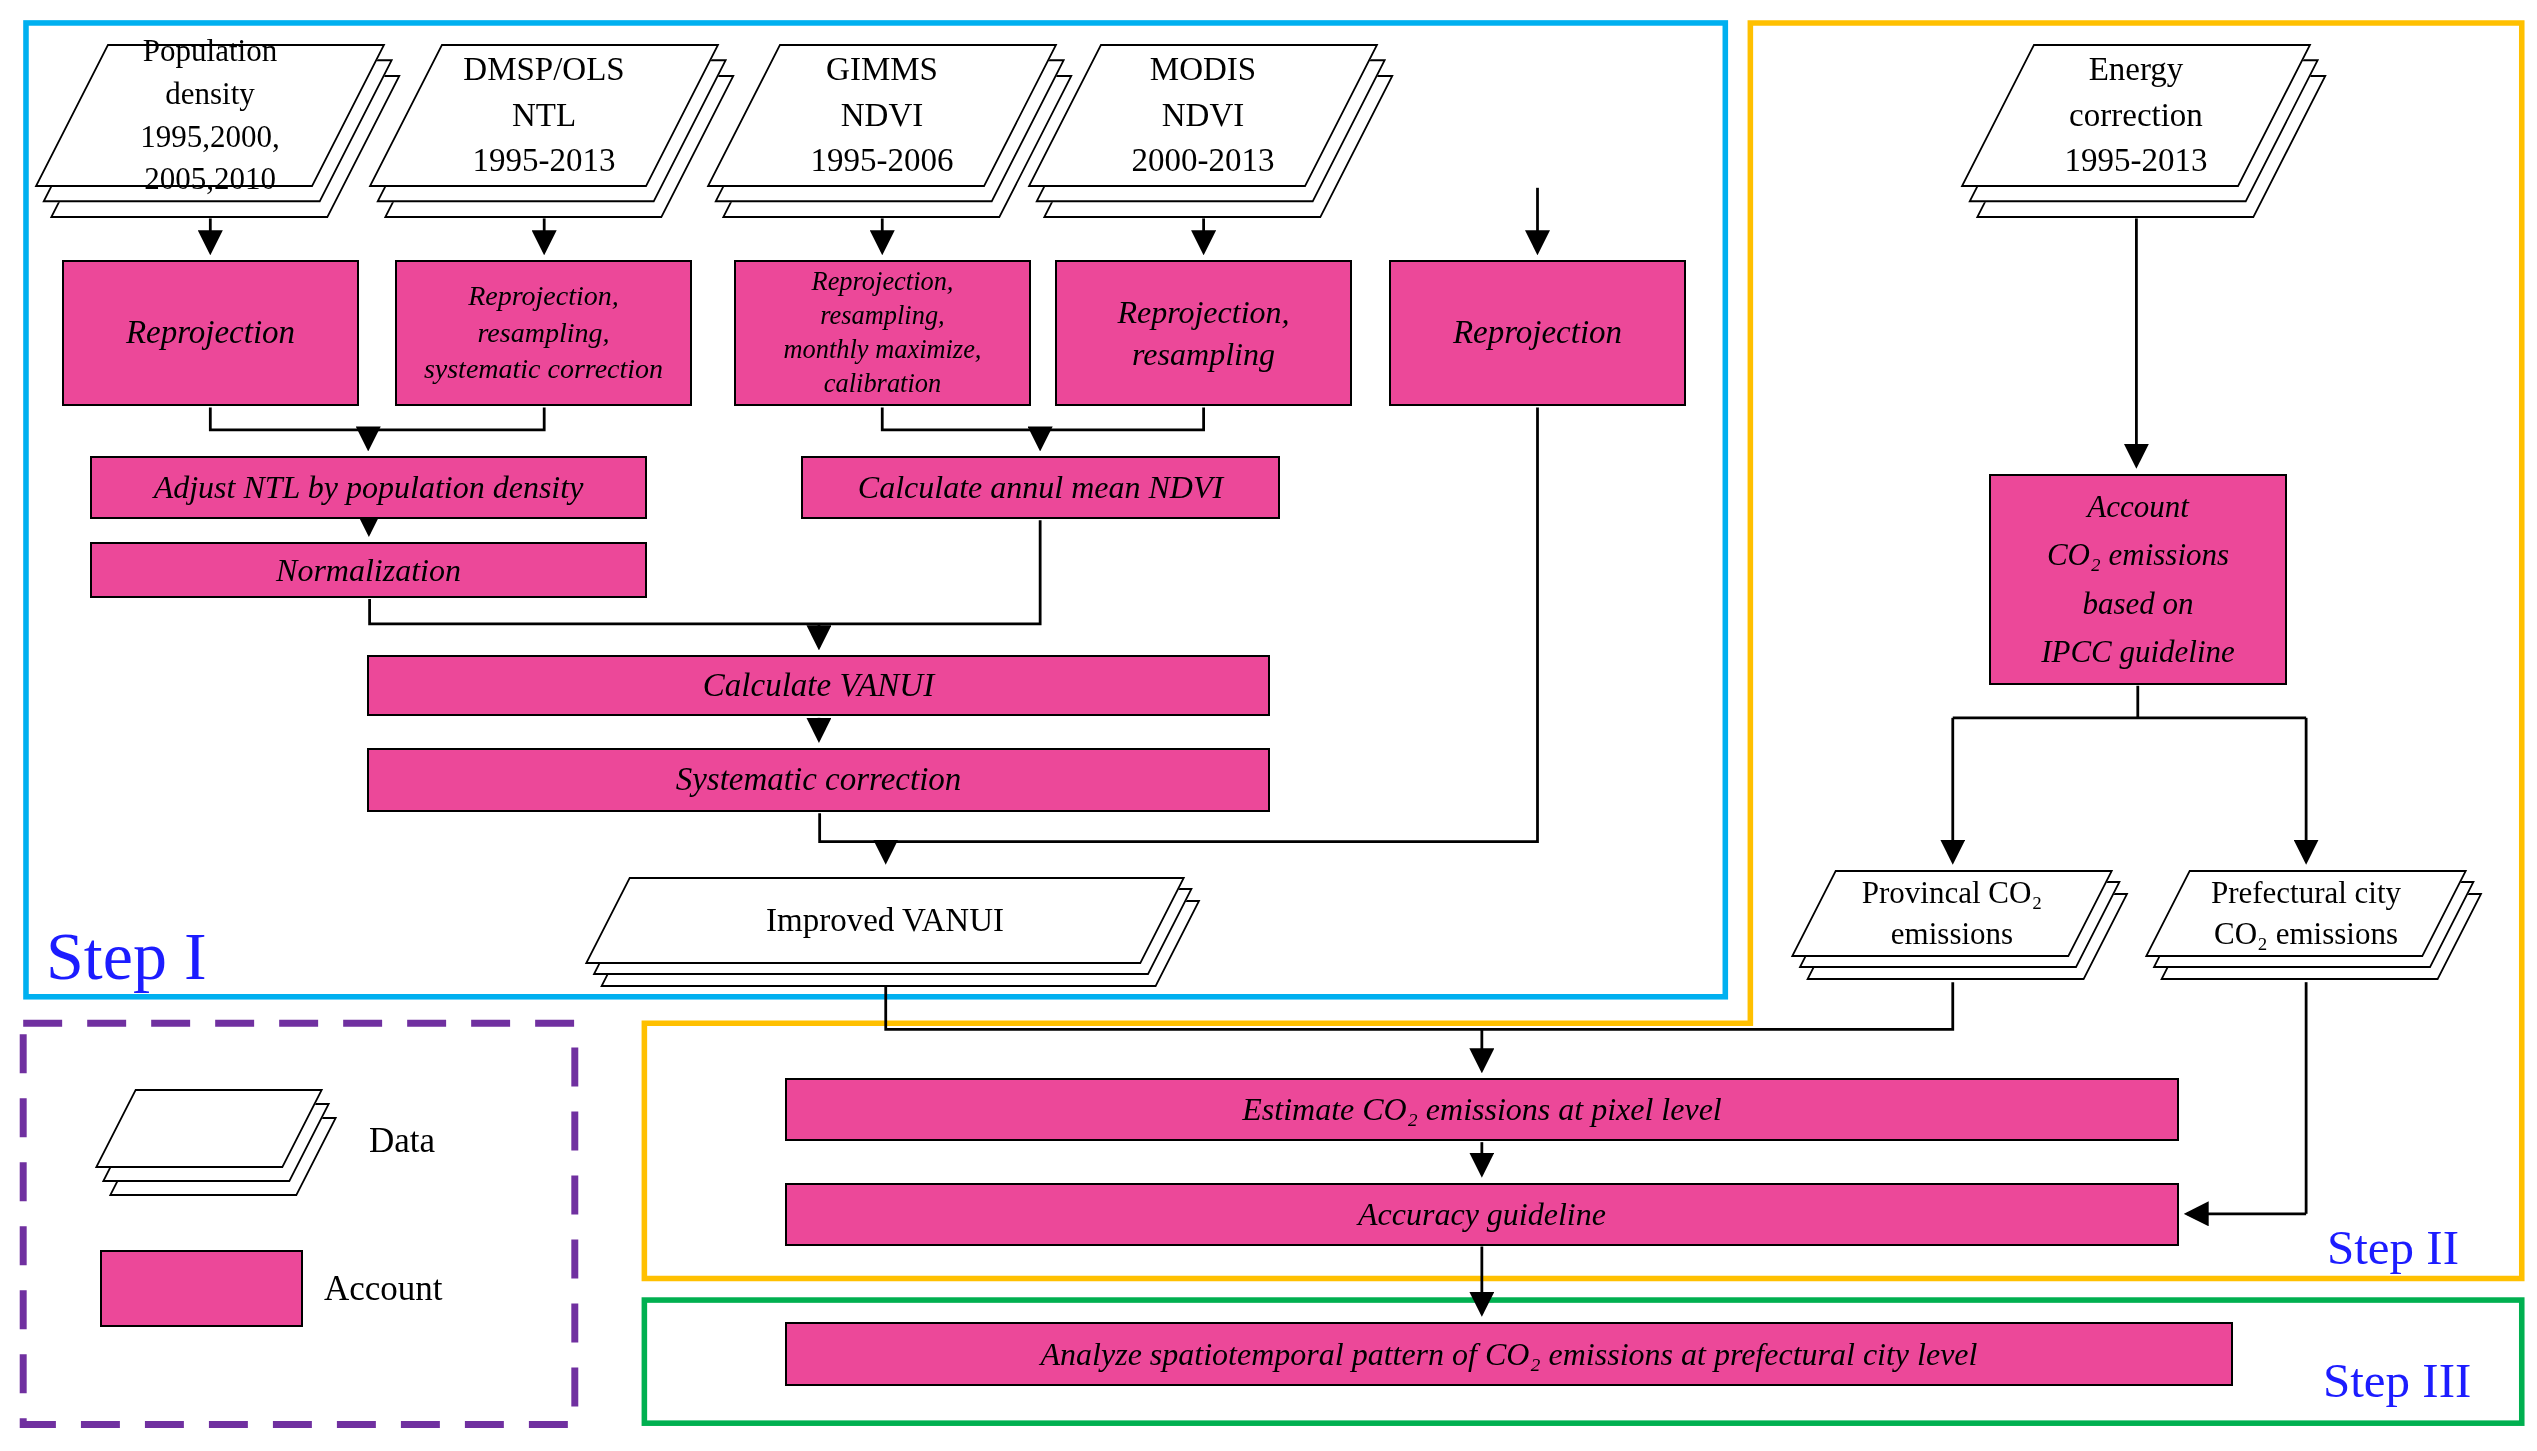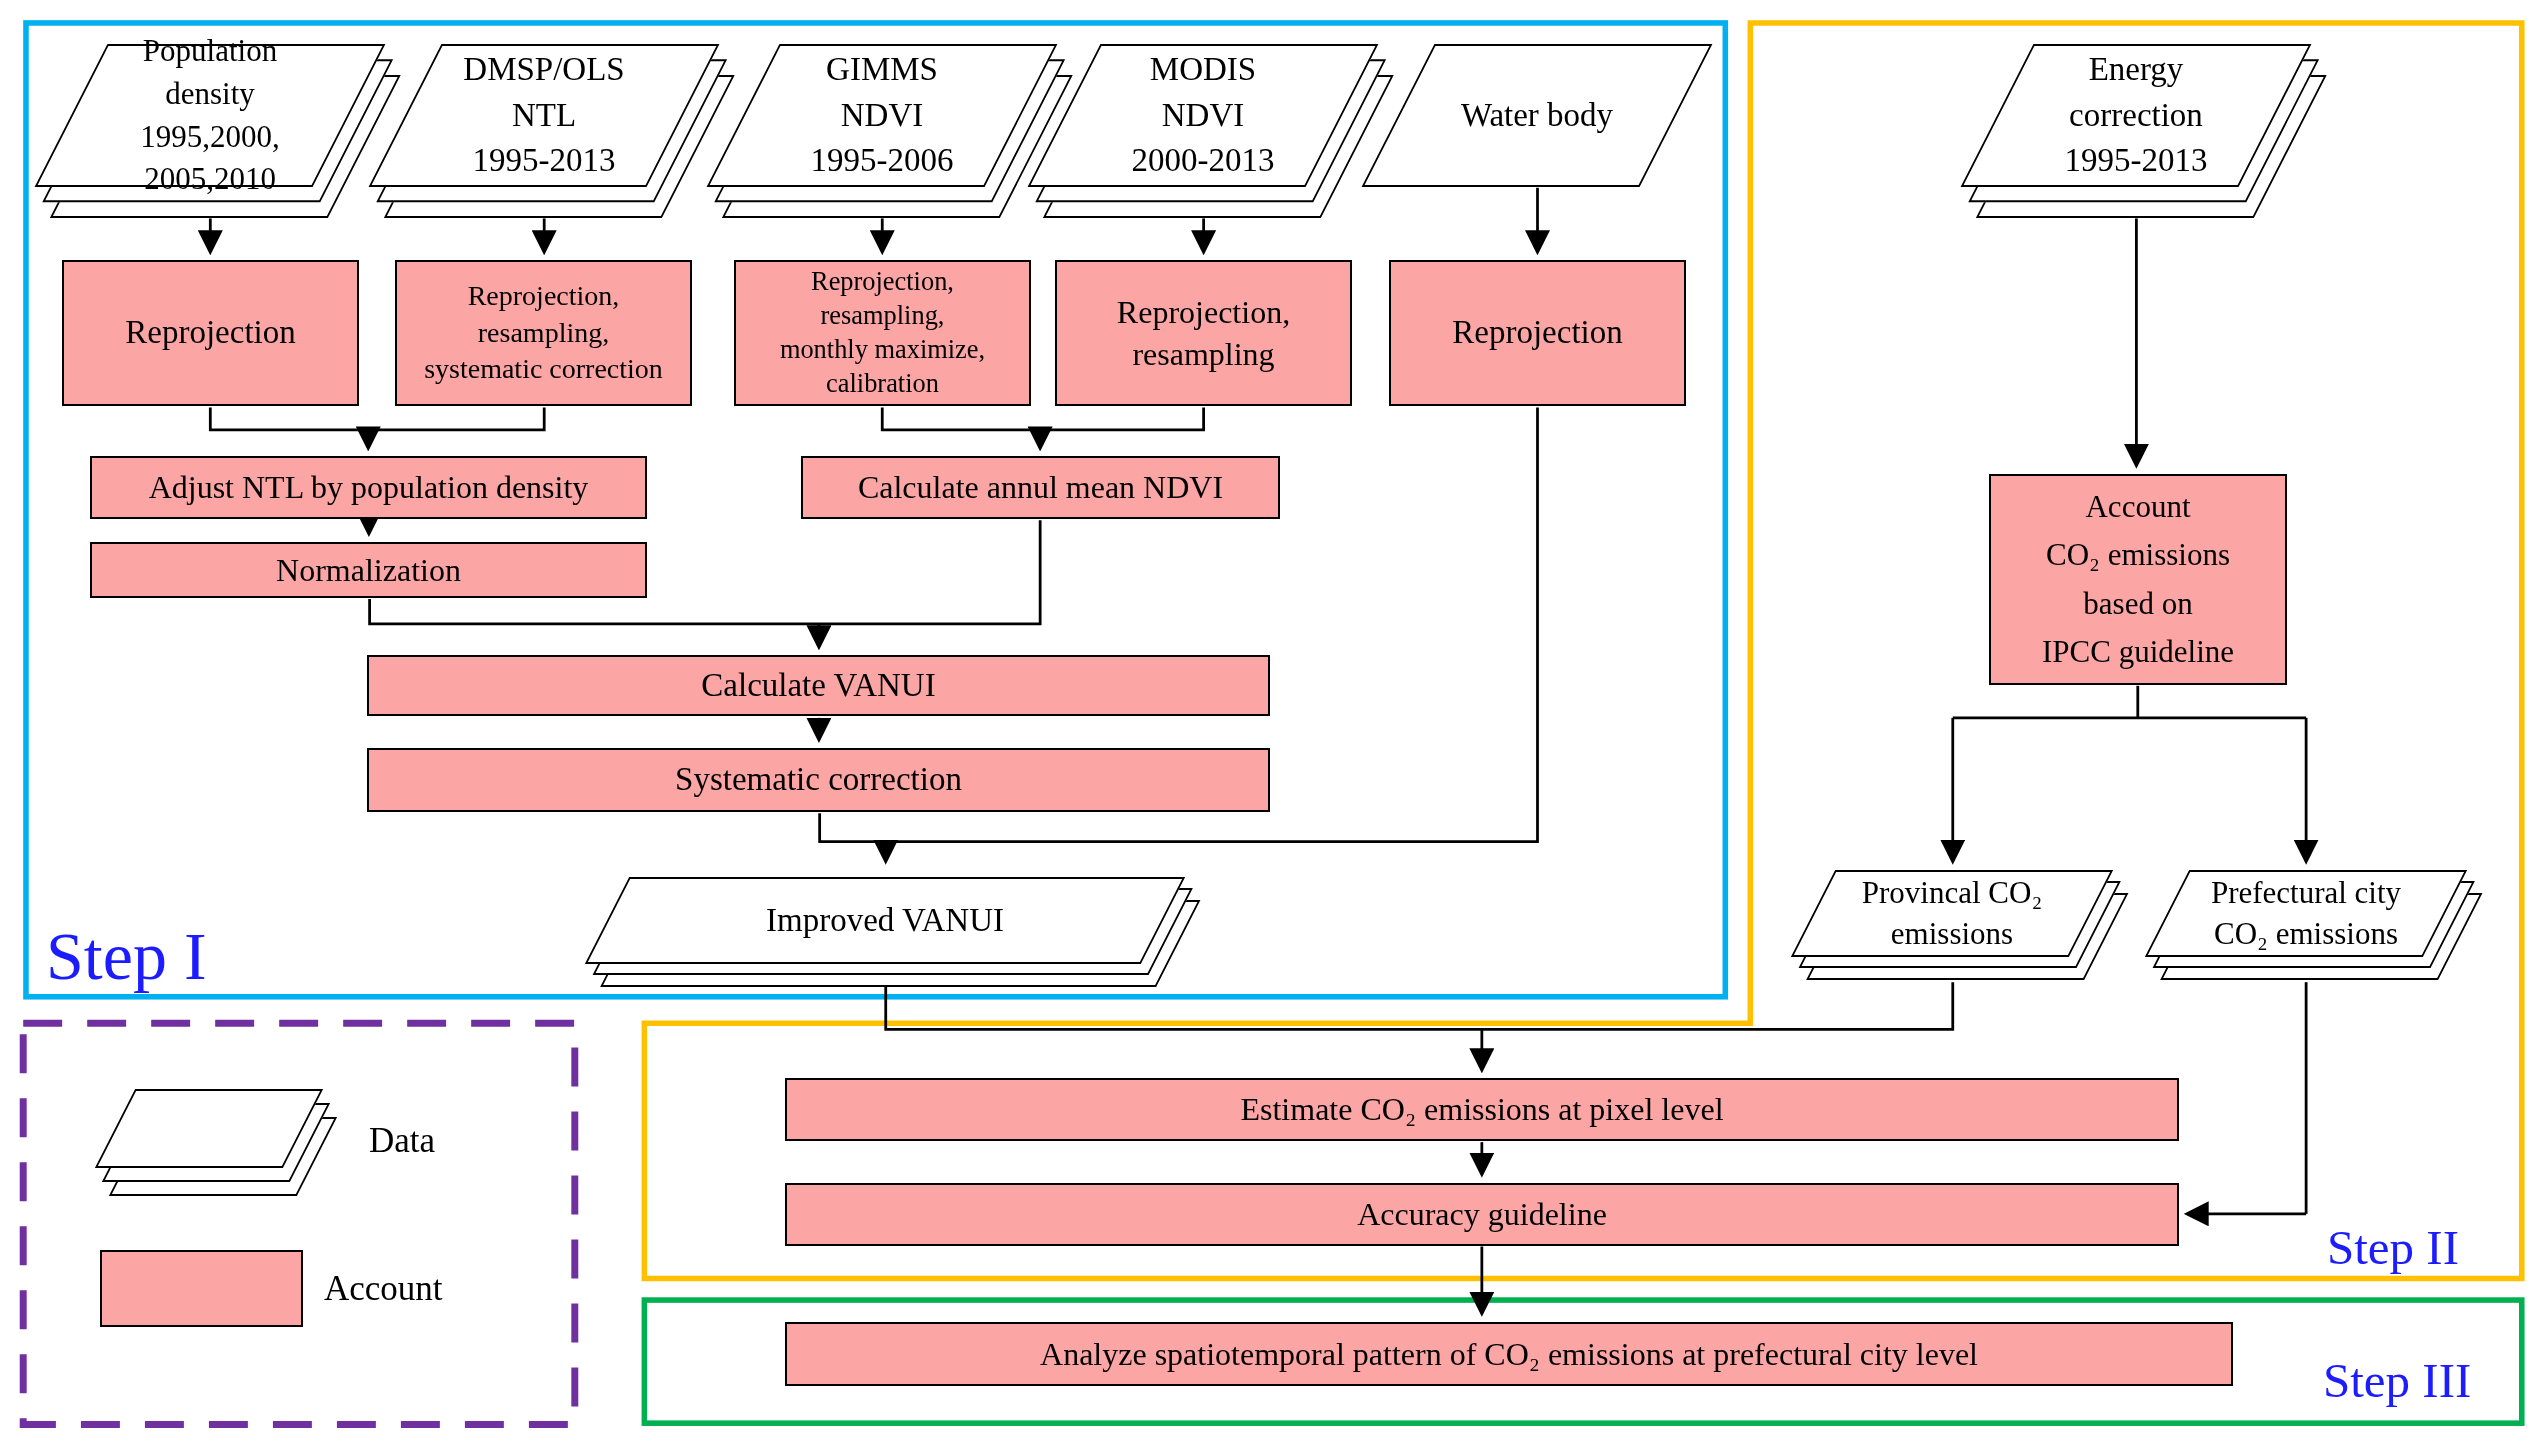--- a/index.html
+++ b/index.html
@@ -3,23 +3,23 @@
 <meta charset="utf-8">
 <style>
   html,body{margin:0;padding:0;background:#fff;}
   #canvas{
     position:relative;width:2538px;height:1451px;background:#ffffff;overflow:hidden;
     font-family:"Liberation Serif","DejaVu Serif",serif;color:#000;
   }
   #wires{position:absolute;left:0;top:0;width:2538px;height:1451px;}
   
   .pbox{
-    position:absolute;box-sizing:border-box;background:#fca5a5;border:2.8px solid #000;
+    position:absolute;box-sizing:border-box;background:#ec4899;border:2.8px solid #000;
     display:flex;flex-direction:column;align-items:center;justify-content:center;
-    text-align:center;line-height:1.32;
+    text-align:center;line-height:1.32;font-style:italic;
   }
   .fs38{font-size:26.4px;} .fs40{font-size:28px;} .fs44{font-size:31px;}
   .fs46{font-size:32px;} .fs48{font-size:33px;}
   .lh75{line-height:1.55;}
   
   .stackg{position:absolute;}
   .sheet{
     position:absolute;left:0;top:0;right:0;bottom:0;box-sizing:border-box;
     background:#fff;border:2.8px solid #000;transform-origin:50% 50%;
   }
@@ -125,26 +125,20 @@
     <div class="sheet b2"></div>
     <div class="sheet b1"></div>
     <div class="sheet front"></div>
     <div class="sheet-label fs48">
       <div>MODIS</div>
       <div>NDVI</div>
       <div>2000-2013</div>
     </div>
   </div>
 
-  <div class="stackg" style="left:1398px;top:44px;width:278px;height:143px;">
-    <div class="sheet front"></div>
-    <div class="sheet-label fs48">
-      <div>Water body</div>
-    </div>
-  </div>
 
   <div class="stackg tall" style="left:1997px;top:44px;width:278px;height:143px;">
     <div class="sheet b2"></div>
     <div class="sheet b1"></div>
     <div class="sheet front"></div>
     <div class="sheet-label fs48">
       <div>Energy</div>
       <div>correction</div>
       <div>1995-2013</div>
     </div>

